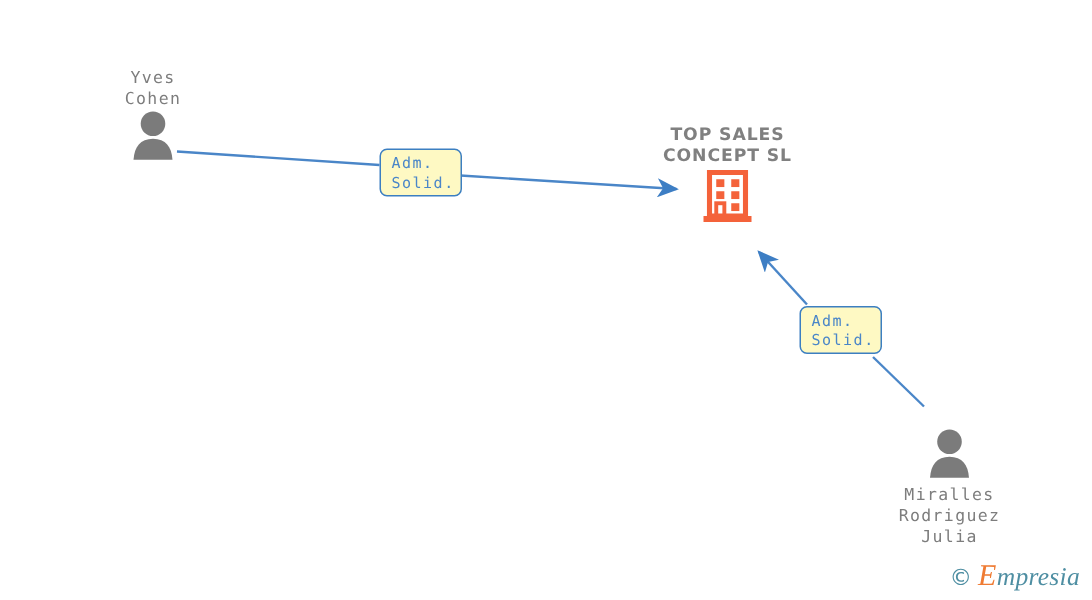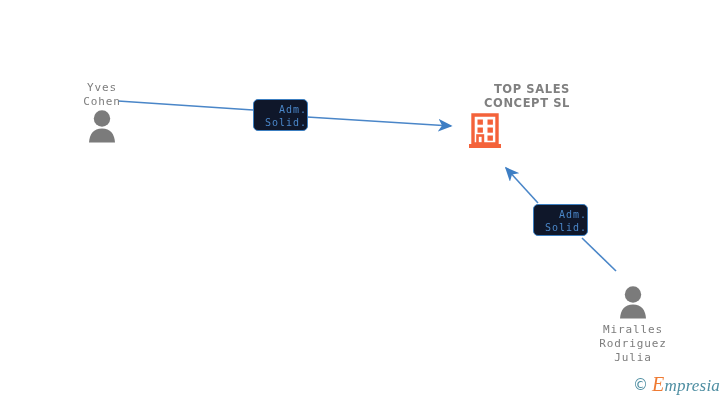--- a/index.html
+++ b/index.html
@@ -36,61 +36,60 @@
     position: absolute;
     width: 150px;
     text-align: center;
   }
   .person-label {
     color: #7d7d7d;
     font-size: 11px;
     line-height: 14px;
     letter-spacing: 0.9px;
     white-space: pre-line;
-    margin-top: 36px;
   }
   .person-icon {
     display: block;
     margin: 0 auto;
   }
 
   
   .company-node {
     position: absolute;
     width: 170px;
-    text-align: right;
+    text-align: center;
   }
   .company-label {
     color: #808080;
     font-size: 11.5px;
     font-weight: bold;
     line-height: 14px;
     letter-spacing: 0.6px;
     white-space: pre-line;
     font-family: "DejaVu Sans", "Liberation Sans", sans-serif;
   }
   .company-icon {
     display: block;
     margin: 3px auto 0 auto;
   }
 
   
   .edge-label {
     position: absolute;
     box-sizing: border-box;
-    background: #0f172a;
+    background: #fef9c3;
     border: 1px solid #3c7fc1;
     border-radius: 5px;
     color: #4a86c8;
     font-size: 10px;
     line-height: 13px;
     letter-spacing: 1px;
     padding: 3px 0 3px 7px;
     white-space: pre-line;
-    text-align: right;
+    text-align: left;
     font-family: "DejaVu Sans Mono", "Liberation Mono", monospace;
   }
 
   
   .watermark {
     position: absolute;
     right: 8px;
     bottom: 4px;
     display: flex;
     align-items: center;

